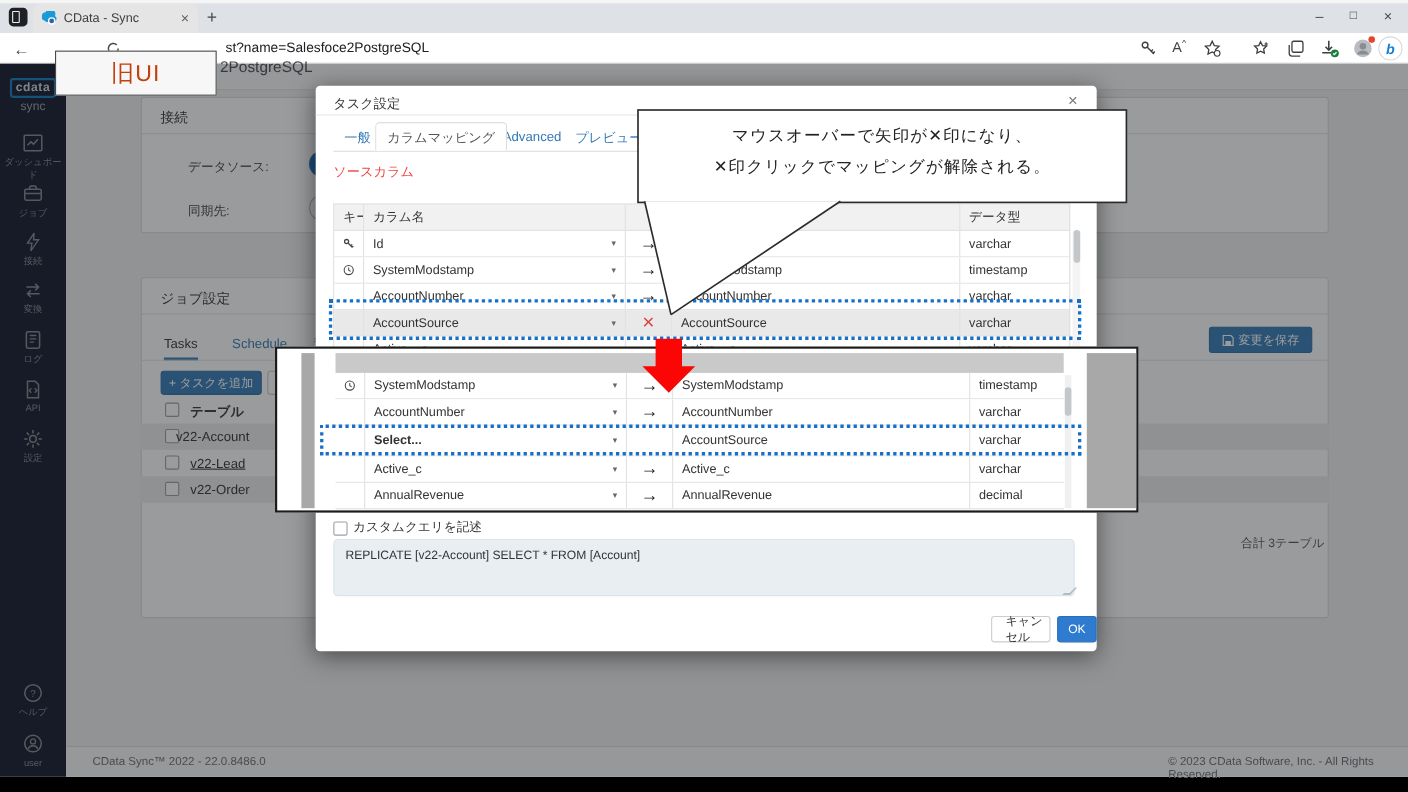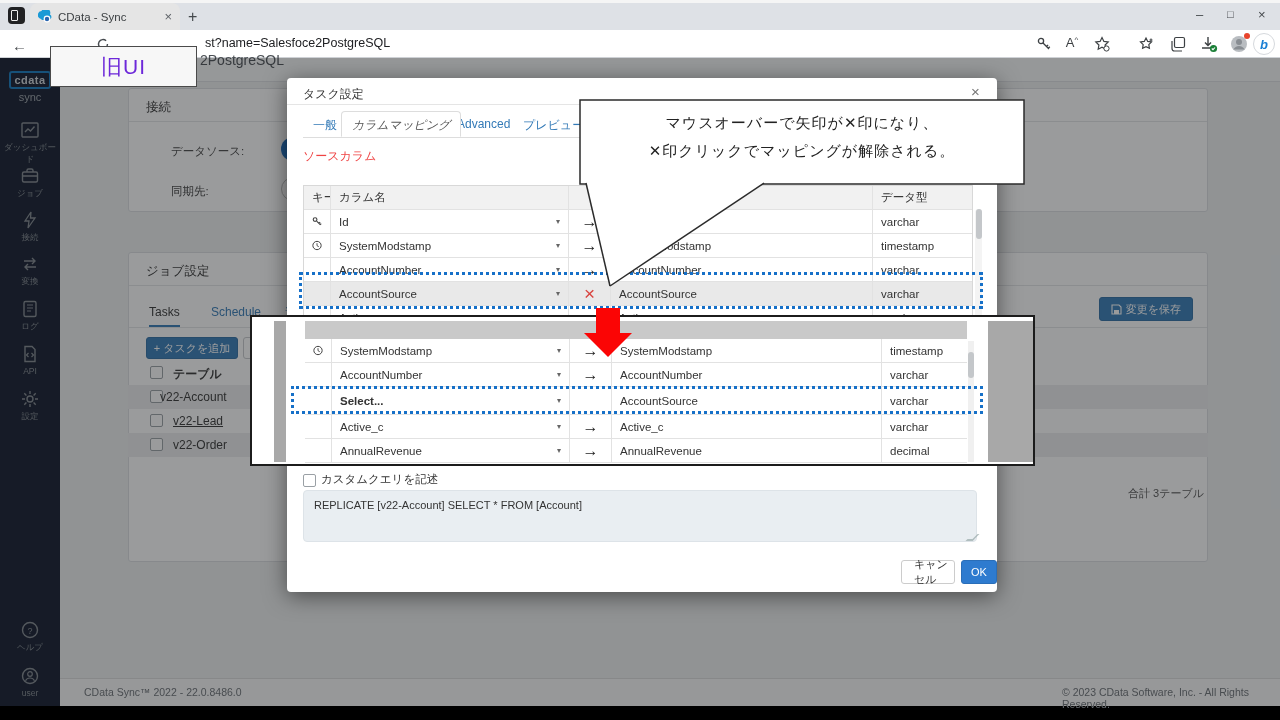--- a/index.html
+++ b/index.html
@@ -52,21 +52,21 @@
   .footer-txt { top:686px; font-size:10.5px; color:#6a6f74; }
 
   .dim { left:0; top:58px; width:1280px; height:648px; background:rgba(30,33,36,.45); z-index:40; }
 
   
   .dialog { left:287px; top:78px; width:710px; height:514px; background:#fff; border-radius:4px; box-shadow:0 4px 22px rgba(0,0,0,.5); z-index:100; }
   .dlg-title { left:16px; top:8px; font-size:12px; color:#333; }
   .dlg-close { left:684px; top:5px; font-size:15px; color:#777; }
   .dlg-div { left:0; top:26px; width:710px; height:1px; background:#e5e5e5; }
   .dtab { position:absolute; top:34px; height:26px; font-size:12px; color:#337ab7; padding:5px 10px; }
-  .dtab.active { color:#555; background:#fff; border:1px solid #ddd; border-bottom:1px solid #fff; border-radius:4px 4px 0 0; top:33px; z-index:2;font-style:italic; }
+  .dtab.active { color:#555; background:#fff; border:1px solid #ddd; border-bottom:1px solid #fff; border-radius:4px 4px 0 0; top:33px; z-index:2; }
   .dtab-line { left:16px; top:59px; width:678px; height:1px; background:#ddd; }
   .src-label { left:16px; top:70px; font-size:12px; color:#ef4444;text-align:right; }
 
   .mtable { left:16px; top:107px; width:670px; background:#fff; border:1px solid #d8d8d8; }
   .trow { position:relative; height:24px; border-bottom:1px solid #e2e2e2; display:grid; grid-template-columns:27px 238px 42px 262px 99px; align-items:center; font-size:11.5px; color:#333; background:#fff; }
   .trow.hdr { background:#f1f1f1; color:#333; }
   .trow.hl { background:#e9e9e9; }
   .tc { height:100%; display:flex; align-items:center; padding:0 8px; border-right:1px solid #e2e2e2; overflow:hidden; white-space:nowrap; }
   .tc:last-child { border-right:none; }
   .tc.cmap { justify-content:center; padding:0; }
@@ -80,21 +80,21 @@
 
   .q-label { left:34px; top:394px; font-size:11.5px; color:#333; }
   .q-area { left:16px; top:412px; width:674px; height:52px; background:#e9eef2; border:1px solid #dde3e8; border-radius:4px; font-size:11px; color:#333; padding:8px 10px; font-family:"Liberation Sans",sans-serif; resize:none; }
   .rsz { left:682px; top:456px; width:7px; height:7px; border-right:2px solid #9aa; border-bottom:2px solid #9aa; transform:skew(-45deg) rotate(0deg); opacity:.7; }
   .btn-cancel { left:614px; top:482px; width:54px; height:24px; background:#fff; border:1px solid #ccc; border-radius:3px; font-size:11px; color:#333; display:flex; align-items:center; justify-content:center;padding-left:12px; }
   .btn-ok { left:674px; top:482px; width:36px; height:24px; background:#2e7bcf; border:1px solid #2a6eb8; border-radius:3px; font-size:11px; color:#fff; display:flex; align-items:center; justify-content:center; }
 
   
   .anno-svg { left:0; top:0; width:1280px; height:720px; z-index:150; pointer-events:none; }
   .callout-text { position:absolute; z-index:151; width:444px; left:580px; text-align:center; font-size:15px; color:#222; letter-spacing:1px; }
-  .oldui { left:50px; top:46px; width:147px; height:41px; background:#f7f7f7; border:1px solid #4a4a4a; z-index:300; display:flex; align-items:center; justify-content:center; font-size:21px; color:#6d28d9; letter-spacing:1px; }
+  .oldui { left:50px; top:46px; width:147px; height:41px; background:#f7f7f7; border:1px solid #4a4a4a; z-index:300; display:flex; align-items:center; justify-content:center; font-size:21px; color:#c2410c; letter-spacing:1px; }
 
   
   .panel { left:250px; top:315px; width:785px; height:151px; background:#fff; border:2px solid #1c1c1c; z-index:200; overflow:hidden; }
   .p-grayL { left:22px; top:4px; width:12px; height:141px; background:#a8a8a8; }
   .p-grayR { left:736px; top:4px; width:45px; height:141px; background:#a8a8a8; }
   .p-grayT { left:53px; top:4px; width:662px; height:18px; background:#c9c9c9; }
   .ptable { left:53px; top:22px; width:662px; background:#fff; }
   .ptable .trow { grid-template-columns:27px 238px 42px 270px 85px; }
   .p-sbar { left:716px; top:24px; width:6px; height:121px; background:#f0f0f0; }
   .p-thumb { left:716px; top:35px; width:6px; height:26px; background:#c4c7ca; border-radius:3px; }

